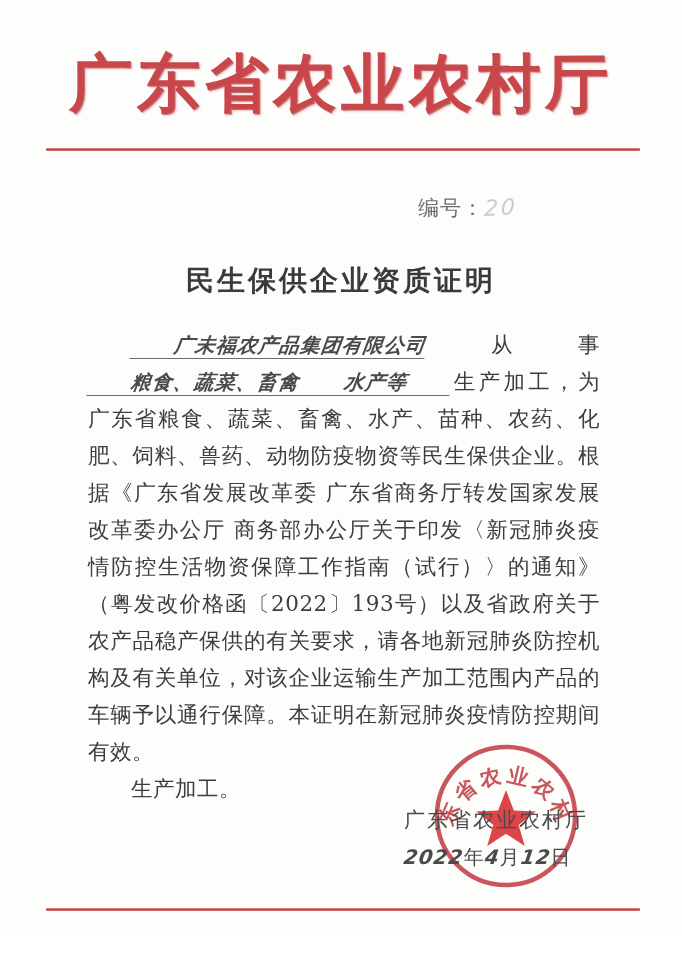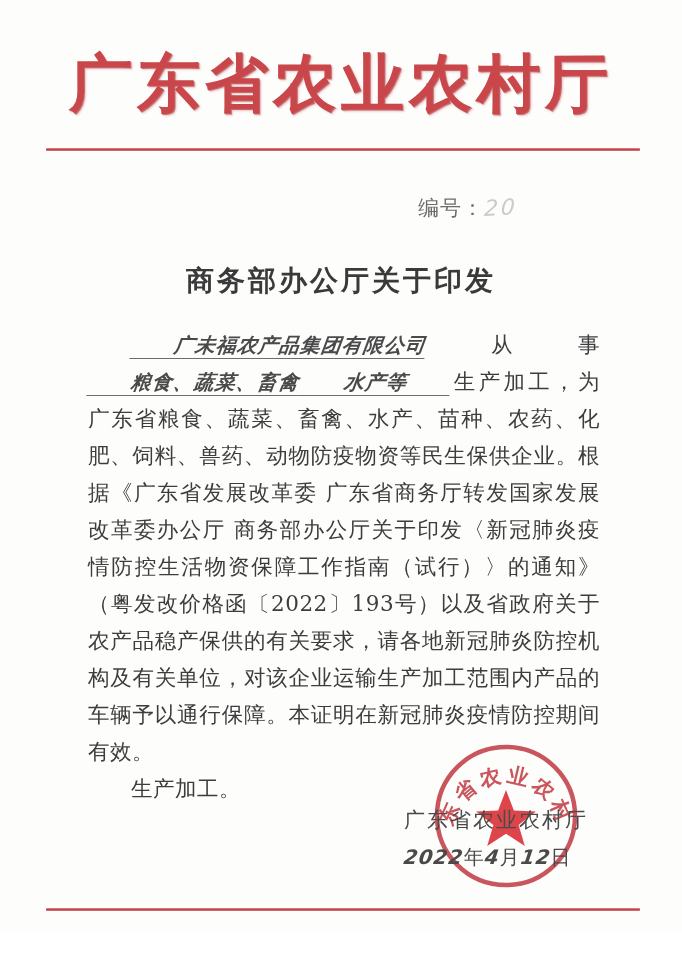--- a/index.html
+++ b/index.html
@@ -173,21 +173,21 @@
 <div id="page">
 
   <div class="letterhead">广东省农业农村厅</div>
 
   <div class="rule-top"></div>
 
   <div class="serial">
     <span>编号：</span><span class="hand">20     </span>
   </div>
 
-  <div class="doc-title">商务部办公厅关于印发</div>
+  <div class="doc-title">民生保供企业资质证明</div>
 
   <div class="body-block">
     <p class="indent"><span class="fill fill-company">广未福农产品集团有限公司</span><span>从事</span><span class="fill fill-scope1">粮食、蔬菜、畜禽</span><span class="fill fill-scope2">水产等</span><span>生产加工，为广东省粮食、蔬菜、畜禽、水产、苗种、农药、化肥、饲料、兽药、动物防疫物资等民生保供企业。根据《广东省发展改革委 广东省商务厅转发国家发展改革委办公厅 商务部办公厅关于印发〈新冠肺炎疫情防控生活物资保障工作指南（试行）〉的通知》（粤发改价格函〔2022〕193号）以及省政府关于农产品稳产保供的有关要求，请各地新冠肺炎防控机构及有关单位，对该企业运输生产加工范围内产品的车辆予以通行保障。本证明在新冠肺炎疫情防控期间有效。</span></p>
     <p class="indent">生产加工。</p>
   </div>
 
   <div class="seal">
     <svg width="148" height="148" viewBox="0 0 148 148">
       <circle cx="74" cy="74" r="69" fill="none" stroke="#c23a42" stroke-width="4.5"></circle>
       <path id="sealArc" d="M 22,80 A 54,54 0 0 1 126,80" fill="none" stroke="none"></path>

